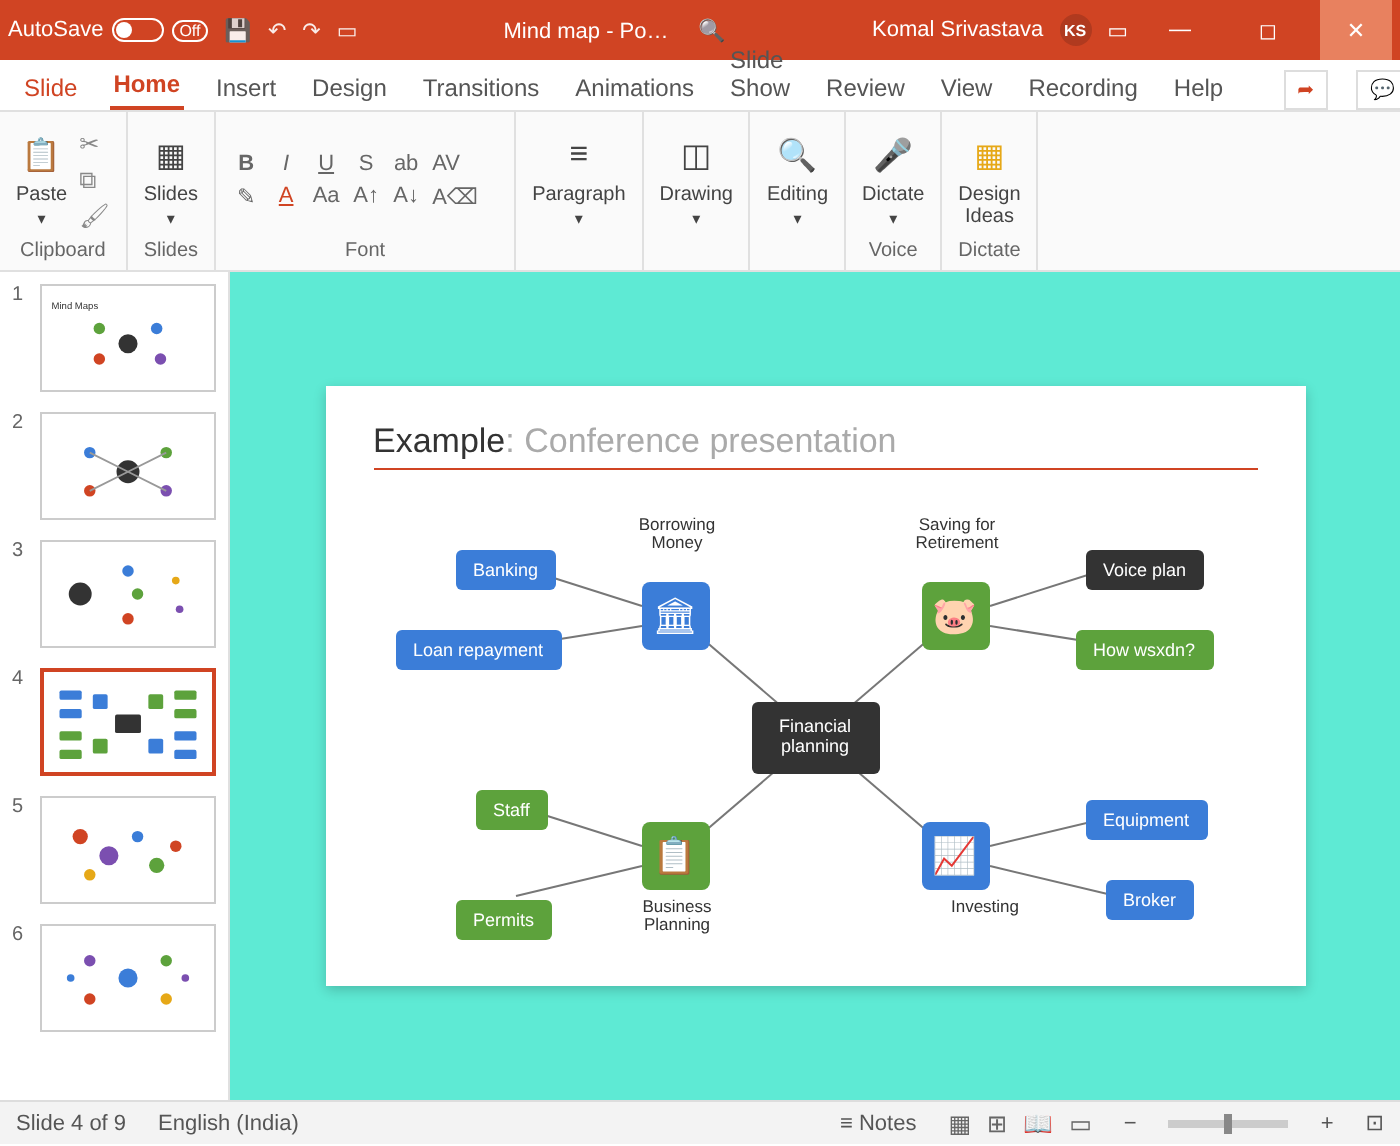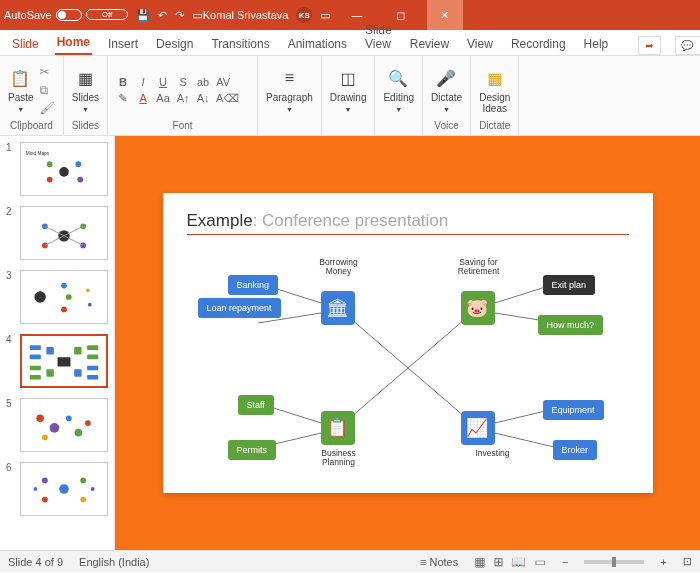--- a/index.html
+++ b/index.html
@@ -1,18 +1,18 @@
 <!DOCTYPE html>
 <html><head>
 <meta charset="utf-8">
 <style>
 * { box-sizing: border-box; margin: 0; padding: 0; font-family: "Segoe UI", sans-serif; }
 body { width: 700px; height: 573px; background: #fff; overflow: hidden; font-size: 12px; color: #333; }
 .titlebar { height: 30px; background: #d04423; color: #fff; display: flex; align-items: center; padding: 0 4px; font-size: 11px; }
-.titlebar .autosave { display: flex; align-items: flex-start; gap: 4px; margin-right: 8px; }
+.titlebar .autosave { display: flex; align-items: center; gap: 4px; margin-right: 8px; }
 .toggle { width: 26px; height: 12px; border: 1px solid #fff; border-radius: 6px; display: inline-flex; align-items: center; padding: 1px; }
 .toggle .knob { width: 8px; height: 8px; background: #fff; border-radius: 50%; }
 .qat { display: flex; gap: 8px; align-items: center; }
 .qat span { opacity: .9; }
 .titlebar .title { flex: 1; text-align: center; }
 .titlebar .right { display: flex; align-items: center; gap: 8px; }
 .avatar { width: 16px; height: 16px; background: #b03a1f; border-radius: 50%; display: inline-flex; align-items: center; justify-content: center; font-size: 8px; font-weight: bold; }
 .winbtn { width: 36px; height: 30px; display: flex; align-items: center; justify-content: center; }
 .winbtn.close { background: #e8815f; }
 .tabs { height: 26px; display: flex; align-items: flex-end; padding: 0 10px; gap: 14px; font-size: 12px; color: #555; border-bottom: 1px solid #e0e0e0; }
@@ -29,21 +29,21 @@
 .bigbtn .ico { width: 24px; height: 24px; display: flex; align-items: center; justify-content: center; font-size: 16px; }
 .fontgrid { display: flex; flex-direction: column; gap: 4px; font-size: 11px; color: #666; }
 .fontgrid .row { display: flex; gap: 6px; align-items: center; }
 .fontgrid .row span { width: 14px; text-align: center; }
 .workspace { display: flex; height: 414px; }
 .thumbs { width: 115px; background: #fff; border-right: 1px solid #e0e0e0; overflow: hidden; padding: 4px 0; }
 .thumb { display: flex; gap: 4px; padding: 2px 6px; margin-bottom: 6px; }
 .thumb .num { font-size: 10px; color: #666; width: 10px; }
 .thumb .mini { flex: 1; height: 54px; border: 1px solid #ccc; background: #fff; position: relative; }
 .thumb.active .mini { border: 2px solid #d04423; }
-.canvas-wrap { flex: 1; background: #f97316; display: flex; align-items: center; justify-content: center; position: relative; }
+.canvas-wrap { flex: 1; background: #5eead4; display: flex; align-items: center; justify-content: center; position: relative; }
 .slide { width: 490px; height: 300px; background: #fff; box-shadow: 0 2px 6px rgba(0,0,0,.2); padding: 18px 24px; position: relative; }
 .slide h2 { font-size: 17px; font-weight: 400; color: #444; }
 .slide h2 .ex { color: #333; }
 .slide h2 .sub { color: #aaa; }
 .slide .rule { height: 1px; background: #d04423; margin-top: 3px; }
 .mindmap { position: absolute; top: 50px; left: 0; right: 0; bottom: 0; }
 .node { position: absolute; padding: 5px 9px; border-radius: 3px; color: #fff; font-size: 9px; white-space: nowrap; }
 .blue { background: #3b7dd8; }
 .green { background: #5da23c; }
 .dark { background: #333; }
@@ -62,46 +62,47 @@
 </style>
 </head>
 <body>
 
 <div class="titlebar">
   <div class="autosave">
     <span>AutoSave</span>
     <span class="toggle">
         <span class="knob"></span>
       </span>
-    <span style="font-size:8px;border:1px solid #fff;border-radius:6px;padding:0 15px">Off</span>
+    <span style="font-size:8px;border:1px solid #fff;border-radius:6px;padding:0 3px">Off</span>
   </div>
   <div class="qat">
     <span>💾</span>
     <span>↶</span>
     <span>↷</span>
     <span>▭</span>
   </div>
+  <div class="title"><span>Mind map - Po…</span> <span style="margin-left:12px">🔍</span></div>
   <div class="right">
     <span>Komal Srivastava</span>
     <span class="avatar">KS</span>
     <span>▭</span>
     <span class="winbtn">—</span>
     <span class="winbtn">◻</span>
     <span class="winbtn close">✕</span>
   </div>
 </div>
 
 <div class="tabs">
   <span class="tab file">Slide</span>
   <span class="tab active">Home</span>
   <span class="tab">Insert</span>
   <span class="tab">Design</span>
   <span class="tab">Transitions</span>
   <span class="tab">Animations</span>
-  <span class="tab">Slide View</span>
+  <span class="tab">Slide Show</span>
   <span class="tab">Review</span>
   <span class="tab">View</span>
   <span class="tab">Recording</span>
   <span class="tab">Help</span>
   <span class="spacer"></span>
   <span class="rbtn">➦</span>
   <span class="rbtn">💬</span>
 </div>
 
 <div class="ribbon">
@@ -299,36 +300,37 @@
           <line x1="158" y1="60" x2="95" y2="40"></line>
             <line x1="158" y1="70" x2="95" y2="80"></line>
           <line x1="332" y1="60" x2="395" y2="40"></line>
             <line x1="332" y1="70" x2="395" y2="80"></line>
           <line x1="158" y1="180" x2="95" y2="160"></line>
             <line x1="158" y1="190" x2="95" y2="205"></line>
           <line x1="332" y1="180" x2="395" y2="165"></line>
             <line x1="332" y1="190" x2="395" y2="205"></line>
         </svg>
 
+        <div class="node dark" style="left:213px;top:108px;width:64px;text-align:center;padding:8px 4px;line-height:1.1"><span style="white-space:normal">Financial planning</span></div>
 
         <div class="icon-box ib-blue" style="position:absolute;left:158px;top:48px">🏛</div>
         <div class="caption" style="left:148px;top:15px;width:56px">Borrowing Money</div>
         <div class="icon-box ib-green" style="position:absolute;left:298px;top:48px">🐷</div>
         <div class="caption" style="left:288px;top:15px;width:56px">Saving for Retirement</div>
         <div class="icon-box ib-green" style="position:absolute;left:158px;top:168px">📋</div>
         <div class="caption" style="left:150px;top:206px;width:52px">Business Planning</div>
         <div class="icon-box ib-blue" style="position:absolute;left:298px;top:168px">📈</div>
         <div class="caption" style="left:309px;top:206px;width:42px">Investing</div>
 
         <div class="node blue" style="left:65px;top:32px">Banking</div>
-        <div class="node blue" style="left:35px;top:55px">Loan repayment</div>
-        <div class="node dark" style="left:380px;top:32px">Exit plan</div>
-        <div class="node green" style="left:375px;top:72px">How much?</div>
+        <div class="node blue" style="left:35px;top:72px">Loan repayment</div>
+        <div class="node dark" style="left:380px;top:32px">Voice plan</div>
+        <div class="node green" style="left:375px;top:72px">How wsxdn?</div>
         <div class="node green" style="left:75px;top:152px">Staff</div>
-        <div class="node green" style="left:65px;top:197px">Permits</div>
+        <div class="node green" style="left:65px;top:207px">Permits</div>
         <div class="node blue" style="left:380px;top:157px">Equipment</div>
         <div class="node blue" style="left:390px;top:197px">Broker</div>
       </div>
     </div>
   </div>
 </div>
 
 <div class="statusbar">
   <span>Slide 4 of 9</span>
   <span>English (India)</span>

